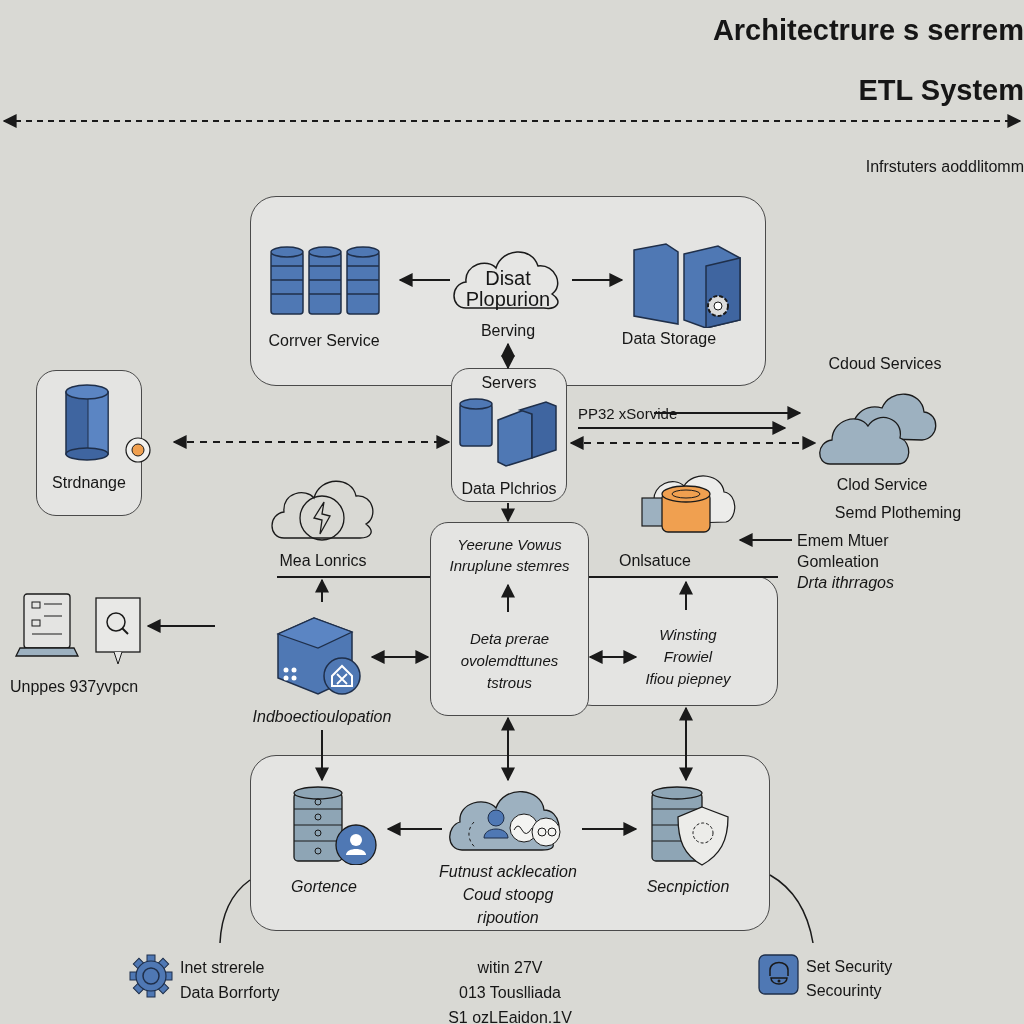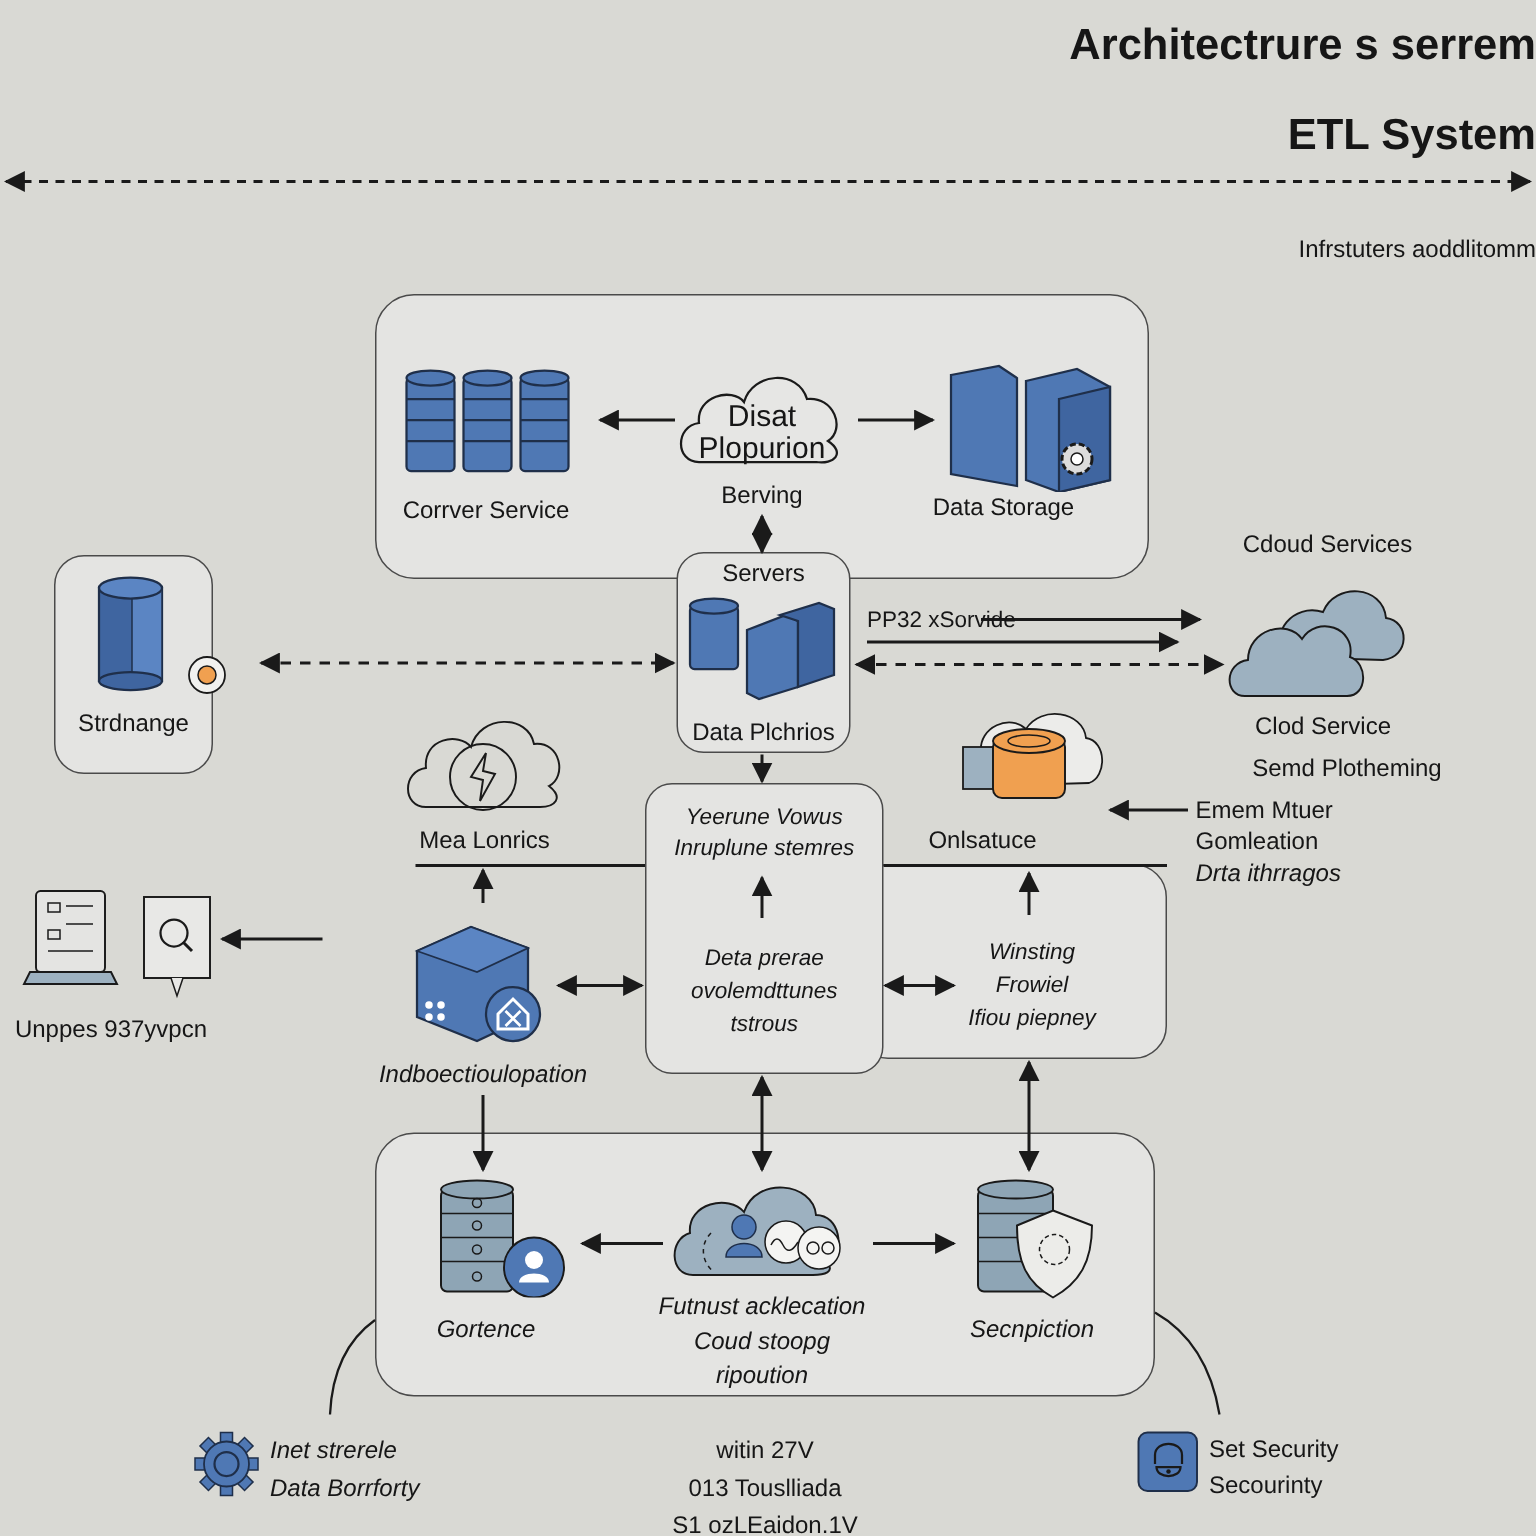--- a/index.html
+++ b/index.html
@@ -265,21 +265,21 @@
         <rect x="13" y="-4" width="8" height="8"></rect>
       <rect x="-4" y="-21" width="8" height="8" transform="rotate(45)"></rect>
         <rect x="-4" y="13" width="8" height="8" transform="rotate(45)"></rect>
       <rect x="-21" y="-4" width="8" height="8" transform="rotate(45)"></rect>
         <rect x="13" y="-4" width="8" height="8" transform="rotate(45)"></rect>
     </g>
     <circle r="15" fill="#4f78b4" stroke="#1f2f4a" stroke-width="1.2"></circle>
     <circle r="8" fill="none" stroke="#1f2f4a" stroke-width="1.5"></circle>
   </g>
 </svg>
-<div class="lbl" style="left:180px;top:955px;text-align:left;line-height:25px;font-style:italic;">
+<div class="lbl" style="left:180px;top:955px;text-align:left;line-height:25px;">
   <span>Inet strerele</span><br>
   <span>Data Borrforty</span>
 </div>
 <div class="lbl" style="left:420px;top:955px;width:180px;line-height:25px;">
   <span>witin 27V</span><br>
   <span>013 Touslliada</span><br>
   <span>S1 ozLEaidon.1V</span>
 </div>
 <svg class="abs" style="left:758px;top:954px;" width="42" height="42">
   <rect x="1" y="1" width="39" height="39" rx="6" fill="#4f78b4" stroke="#1f2f4a" stroke-width="1.3"></rect>

